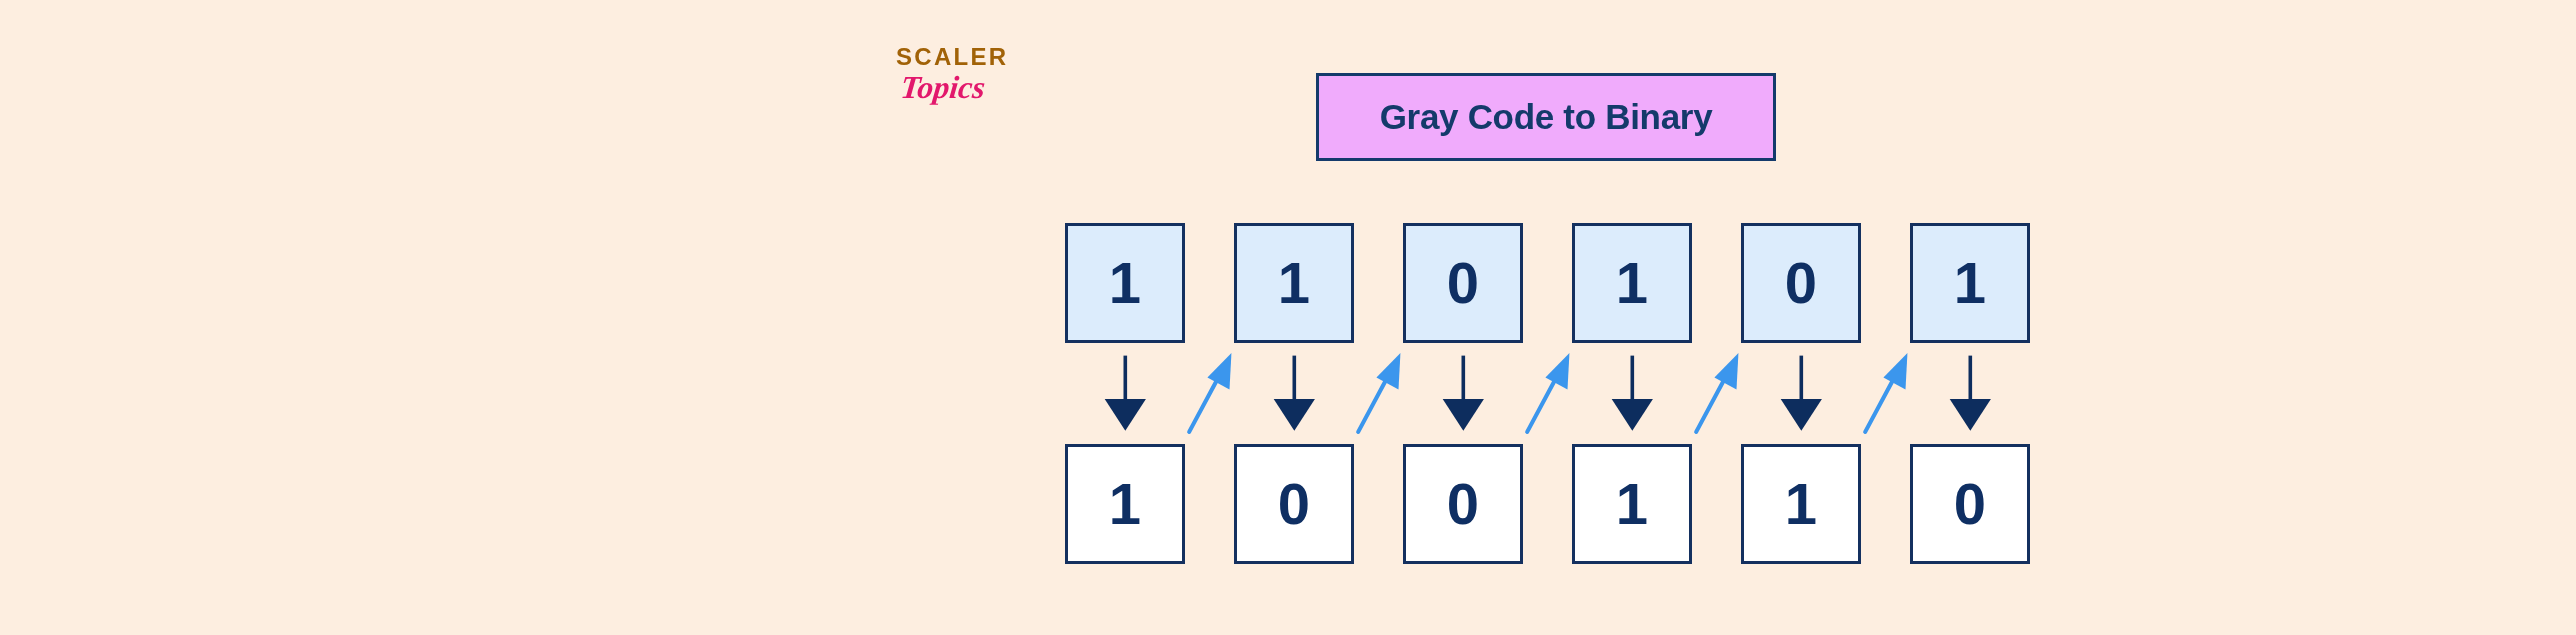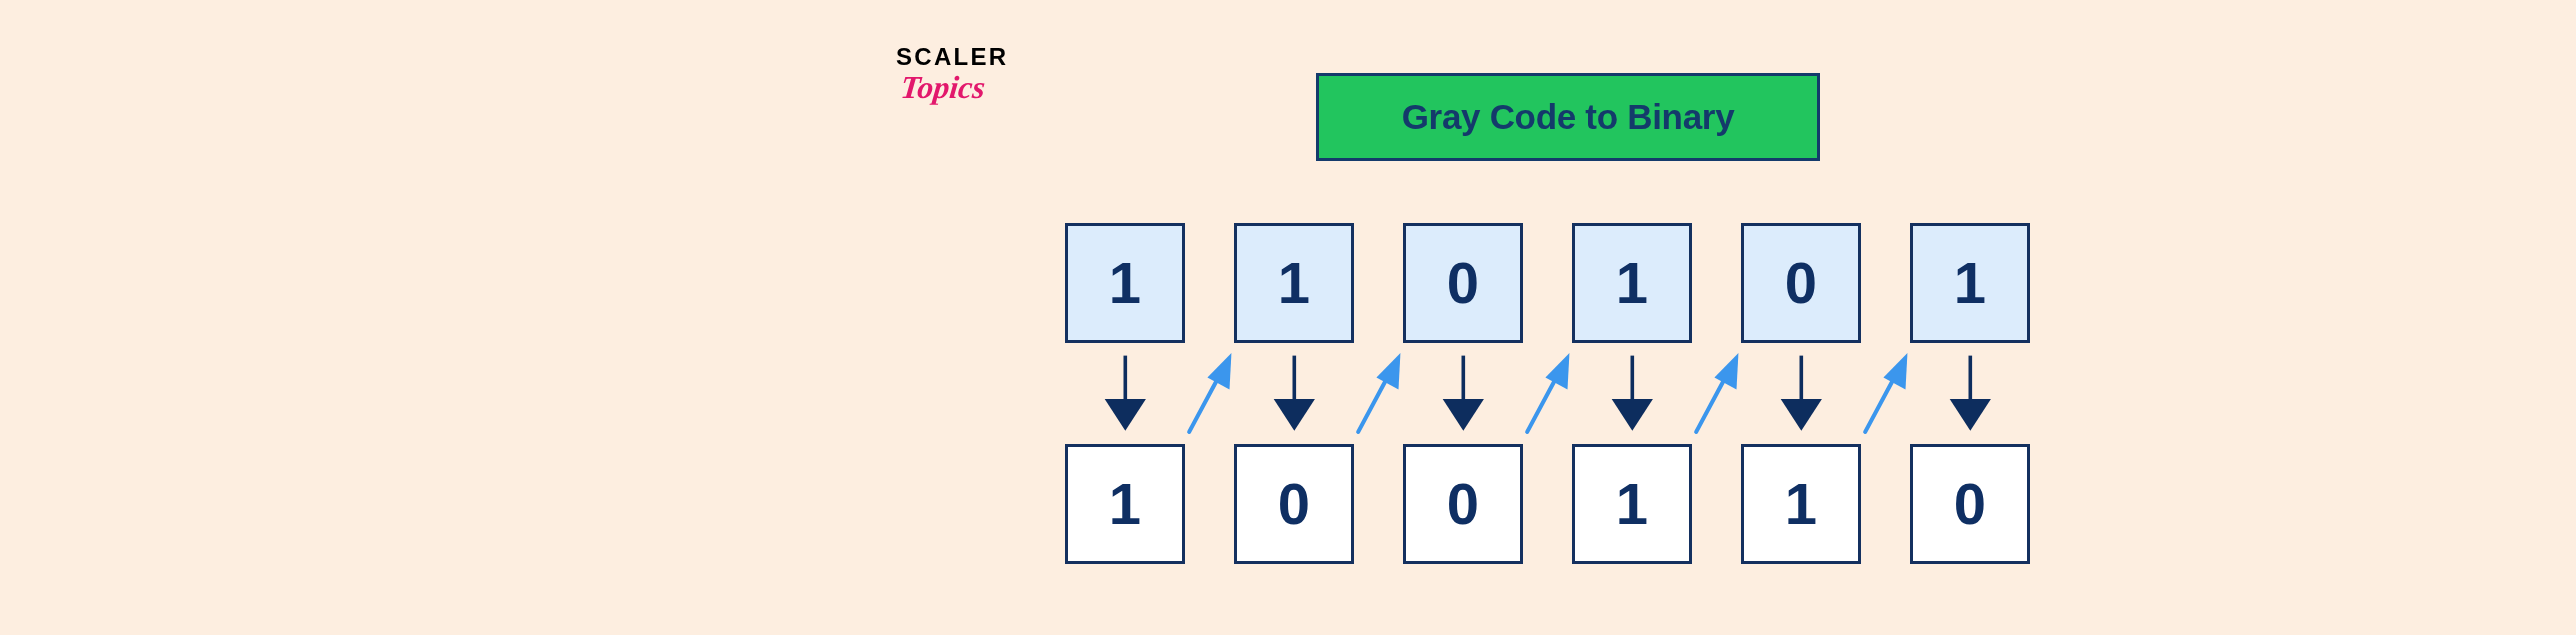--- a/index.html
+++ b/index.html
@@ -27,21 +27,21 @@
     left: 896px;
     top: 45px;
     width: 155px;
     height: 70px;
   }
   #brand-wordmark {
     font-family: "Liberation Sans", sans-serif;
     font-weight: 700;
     font-size: 24px;
     letter-spacing: 2.3px;
-    color: #000000;
+    color: #a16207;
     line-height: 1;
     white-space: nowrap;
   }
   #brand-script {
     font-family: "Liberation Serif", serif;
     font-style: italic;
     font-weight: 700;
     font-size: 32px;
     color: #e2186c;
     line-height: 1;
@@ -49,24 +49,24 @@
     margin-left: 5.2px;
     white-space: nowrap;
     transform: skewX(-6deg);
   }
 
   
   #title-box {
     position: absolute;
     left: 1316px;
     top: 73px;
-    width: 504px;
+    width: 460px;
     height: 88px;
     box-sizing: border-box;
-    background: #22c55e;
+    background: #f0abfc;
     border: 3.1px solid #143a6b;
     display: flex;
     align-items: center;
     justify-content: center;
   }
   #title-text {
     font-family: "Liberation Sans", sans-serif;
     font-weight: 700;
     font-size: 35px;
     color: #143a6b;

